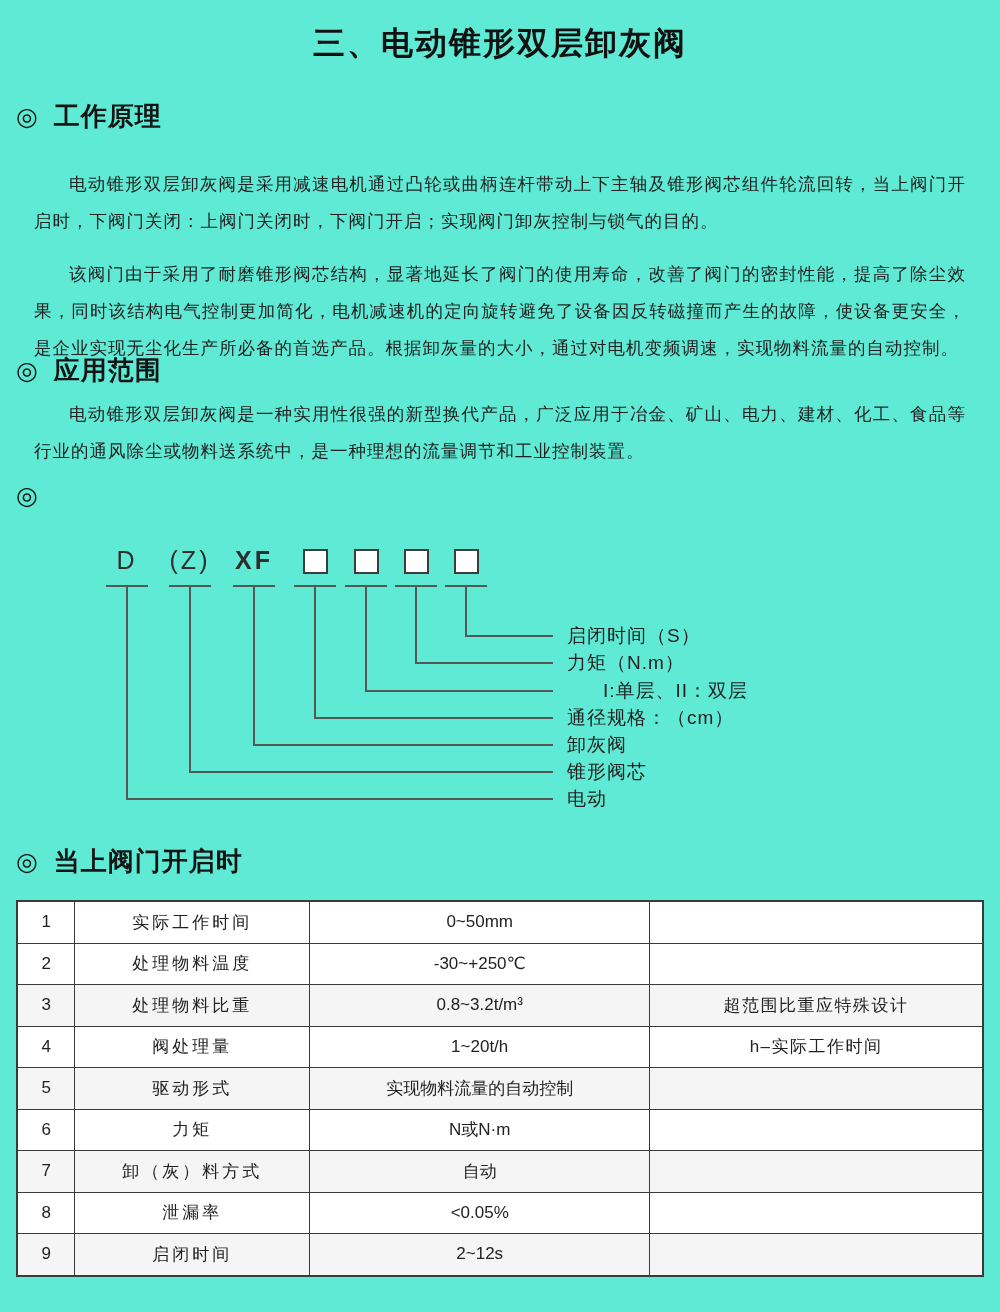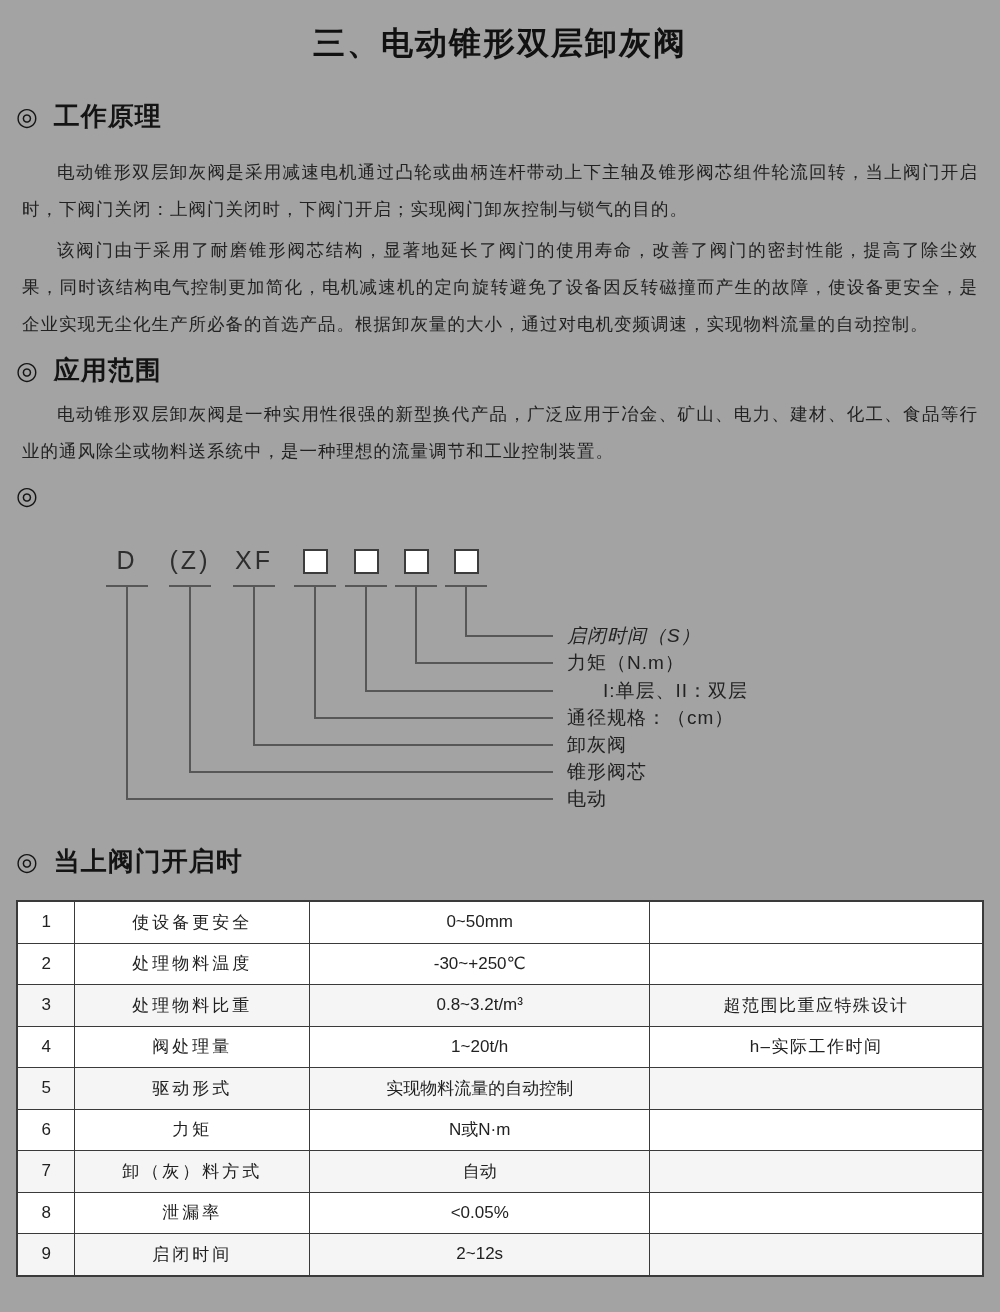--- a/index.html
+++ b/index.html
@@ -3,21 +3,21 @@
 <meta charset="utf-8">
 <style>
   html, body { margin: 0; padding: 0; }
   body {
     width: 1000px; height: 1312px;
     background: #ffffff;
     font-family: "Liberation Sans", "DejaVu Sans", sans-serif;
     color: #1f1f1f;
     overflow: hidden;
   }
-  .page { position: relative; width: 1000px; height: 1312px; background: #a3a3a3; }
+  .page { position: relative; width: 1000px; height: 1312px; background: #5eead4; }
 
   .doc-title {
     position: absolute; top: 22px; left: 0; width: 100%;
     margin: 0; text-align: center;
     font-size: 32px; font-weight: 700; letter-spacing: 2px; color: #111;
   }
 
   .sec-heading {
     position: absolute; left: 16px; margin: 0;
     font-size: 26px; font-weight: 600; color: #141414;
@@ -28,23 +28,23 @@
   #h-principle   { top: 99px; }
   #h-application { top: 353px; }
   #h-model       { top: 481px; }
   #h-performance { top: 844px; }
 
   .body-text {
     position: absolute; left: 18px; width: 964px;
     font-size: 17.5px; line-height: 37px; letter-spacing: 1px;
     text-align: justify; color: #222;
   }
-  .body-text p { margin: 4px; text-indent: 2em; }
+  .body-text p { margin: 16px; text-indent: 2em; }
   #text-principle   { top: 150px; }
-  #text-application { top: 392px; }
+  #text-application { top: 380px; }
 
   
   .diagram { position: absolute; top: 540px; left: 0; width: 1000px; height: 300px; }
   .dg-sym {
     position: absolute; top: 6px; width: 84px; text-align: center;
     font-size: 25px; letter-spacing: 3px; color: #2e2e2e;
   }
   .dg-box {
     position: absolute; top: 9px; width: 21px; height: 21px;
     border: 2px solid #3c3c3c; background: #fff;
@@ -110,21 +110,21 @@
       <div class="dg-sym" style="left: 85px;">D</div>
       <div class="dg-bar" style="left: 106px;"></div>
       <div class="dg-stem" style="left: 126px; height: 212px;"></div>
       <div class="dg-elbow" style="left: 126px; top: 258px; width: 427px;"></div>
       <div class="dg-label" style="top: 247px;">电动</div>
       <div class="dg-sym" style="left: 148px;">(Z)</div>
       <div class="dg-bar" style="left: 169px;"></div>
       <div class="dg-stem" style="left: 189px; height: 185px;"></div>
       <div class="dg-elbow" style="left: 189px; top: 231px; width: 364px;"></div>
       <div class="dg-label" style="top: 220px;">锥形阀芯</div>
-      <div class="dg-sym" style="left: 212px;">XF</div>
+      <div class="dg-sym" style="left: 212px; font-weight: bold;">XF</div>
       <div class="dg-bar" style="left: 233px;"></div>
       <div class="dg-stem" style="left: 253px; height: 158px;"></div>
       <div class="dg-elbow" style="left: 253px; top: 204px; width: 300px;"></div>
       <div class="dg-label" style="top: 193px;">卸灰阀</div>
       <div class="dg-box" style="left: 303px;"></div>
       <div class="dg-bar" style="left: 294px;"></div>
       <div class="dg-stem" style="left: 314px; height: 131px;"></div>
       <div class="dg-elbow" style="left: 314px; top: 177px; width: 239px;"></div>
       <div class="dg-label" style="top: 166px;">通径规格：（cm）</div>
       <div class="dg-box" style="left: 354px;"></div>
@@ -134,40 +134,40 @@
       <div class="dg-label" style="top: 139px; margin-left: 36px;">I:单层、II：双层</div>
       <div class="dg-box" style="left: 404px;"></div>
       <div class="dg-bar" style="left: 395px;"></div>
       <div class="dg-stem" style="left: 415px; height: 76px;"></div>
       <div class="dg-elbow" style="left: 415px; top: 122px; width: 138px;"></div>
       <div class="dg-label" style="top: 111px;">力矩（N.m）</div>
       <div class="dg-box" style="left: 454px;"></div>
       <div class="dg-bar" style="left: 445px;"></div>
       <div class="dg-stem" style="left: 465px; height: 49px;"></div>
       <div class="dg-elbow" style="left: 465px; top: 95px; width: 88px;"></div>
-      <div class="dg-label" style="top: 84px; font-style: italic;">启闭时间（S）</div>
+      <div class="dg-label" style="top: 84px;">启闭时间（S）</div>
     </div>
 
   <h2 class="sec-heading" id="h-performance">
     <span class="marker">◎</span>
     <span>当上阀门开启时</span>
   </h2>
 
   <div class="perf-table-wrap">
     <table class="perf">
       <colgroup>
           <col class="w-no">
           <col class="w-item">
           <col class="w-val">
           <col class="w-note">
         </colgroup>
       <tbody>
           <tr>
     <td class="c-no">1</td>
-    <td class="c-item">使设备更安全</td>
+    <td class="c-item">实际工作时间</td>
     <td class="c-val">0~50mm</td>
     <td class="c-note"></td>
   </tr>
           <tr>
     <td class="c-no">2</td>
     <td class="c-item">处理物料温度</td>
     <td class="c-val">-30~+250℃</td>
     <td class="c-note"></td>
   </tr>
           <tr class="shaded">

